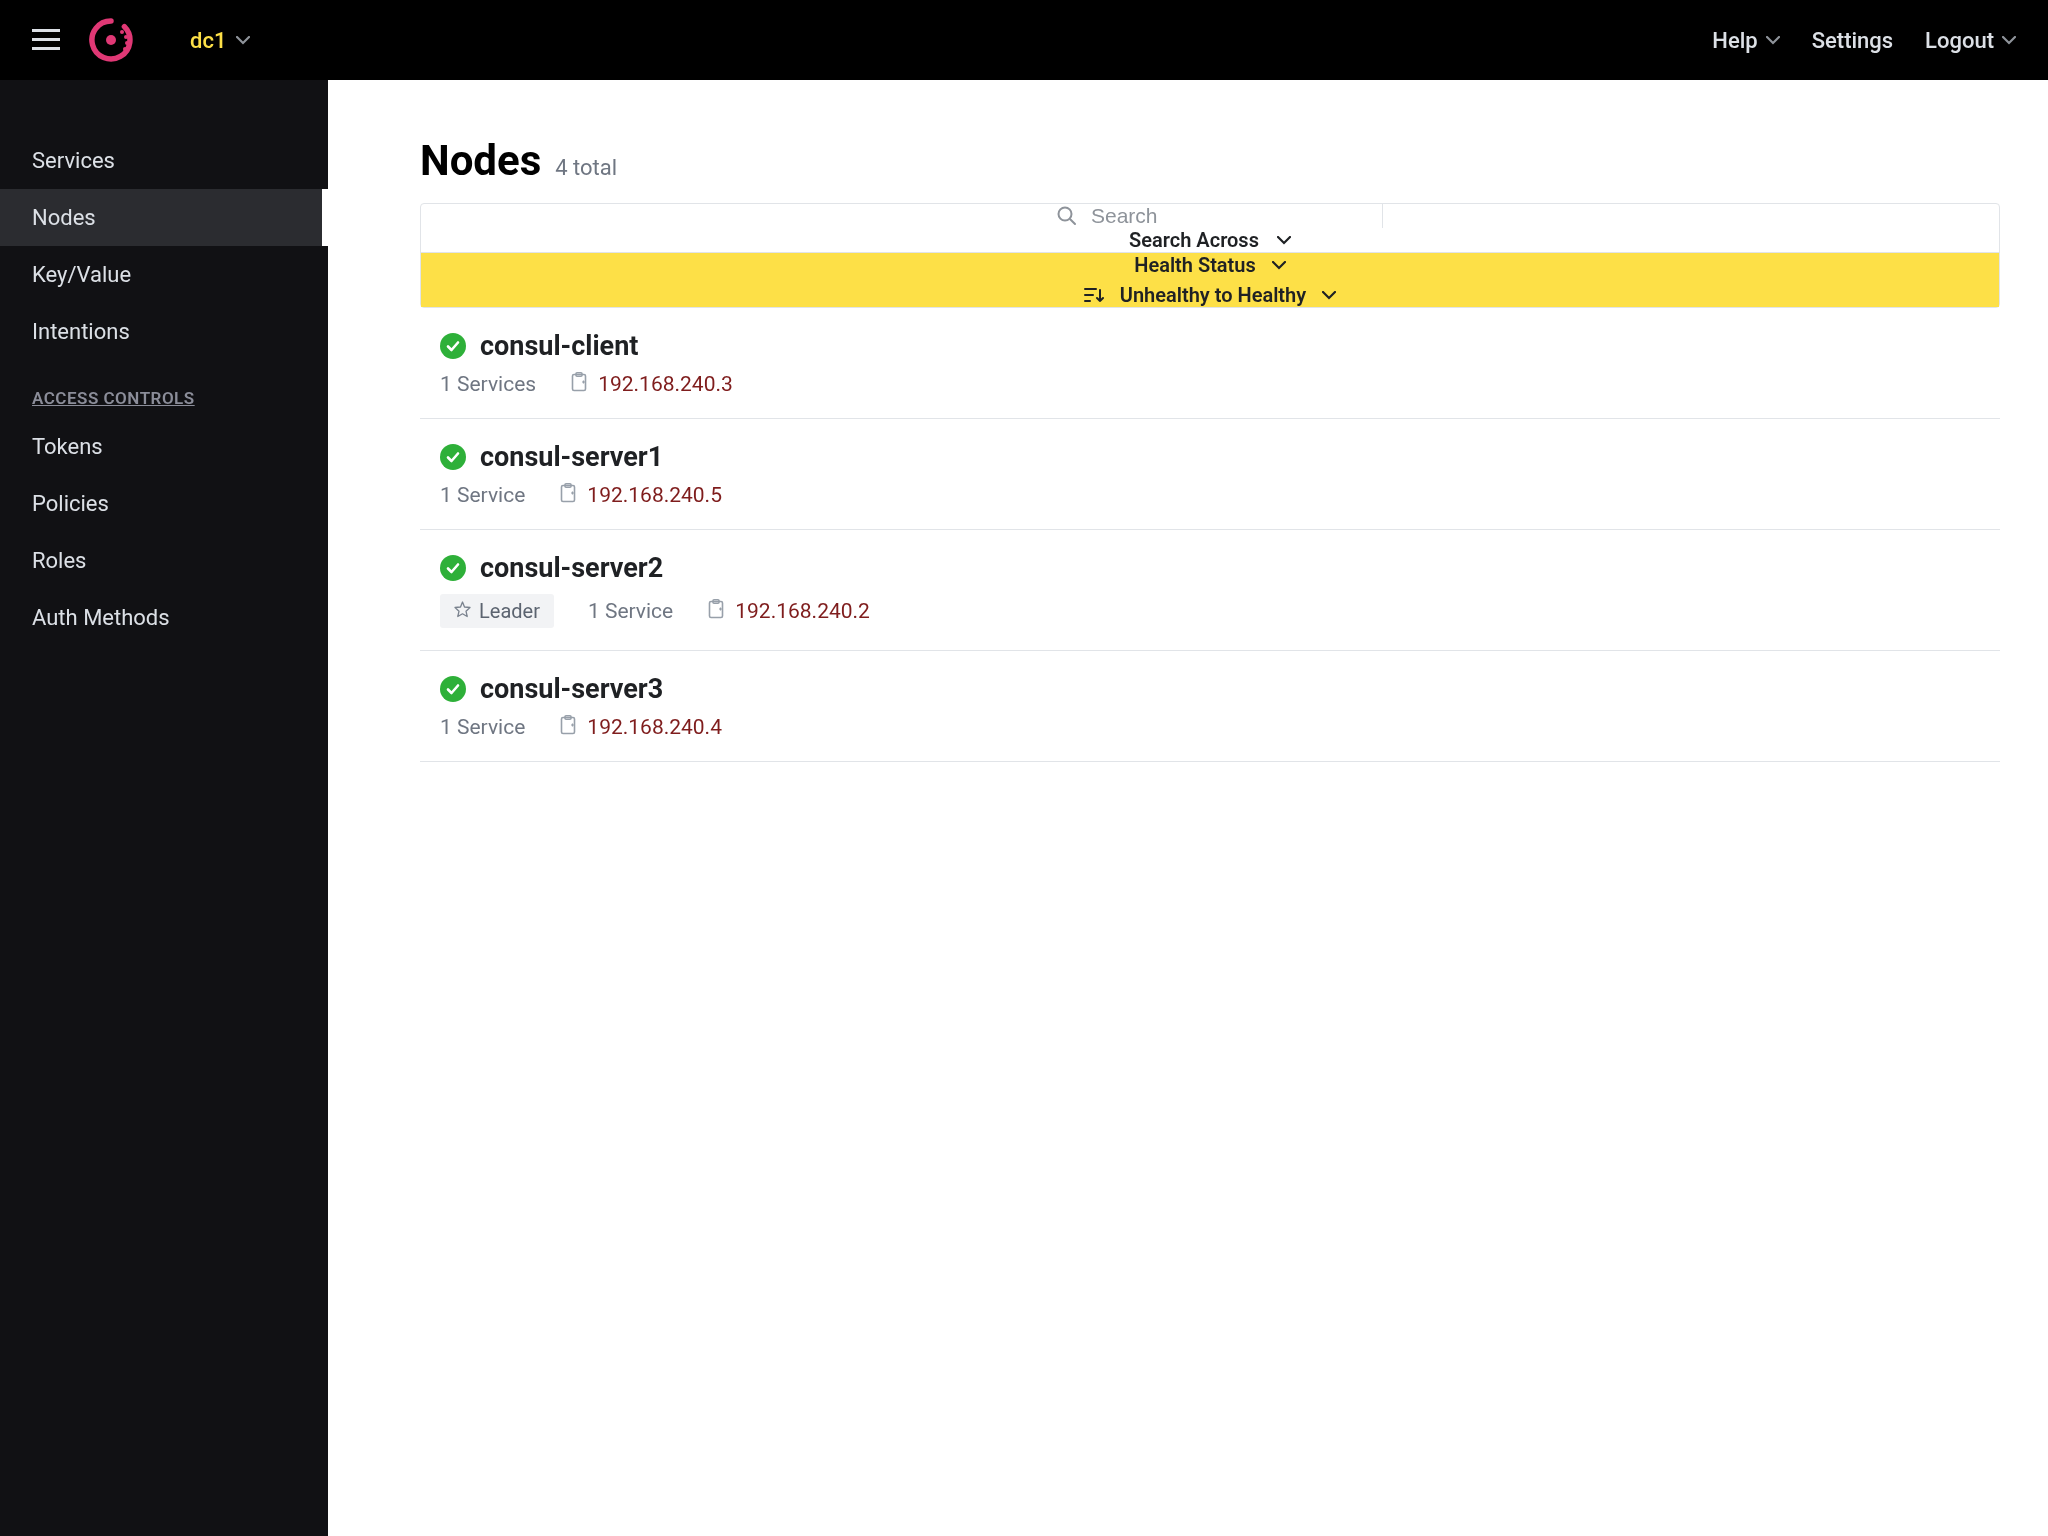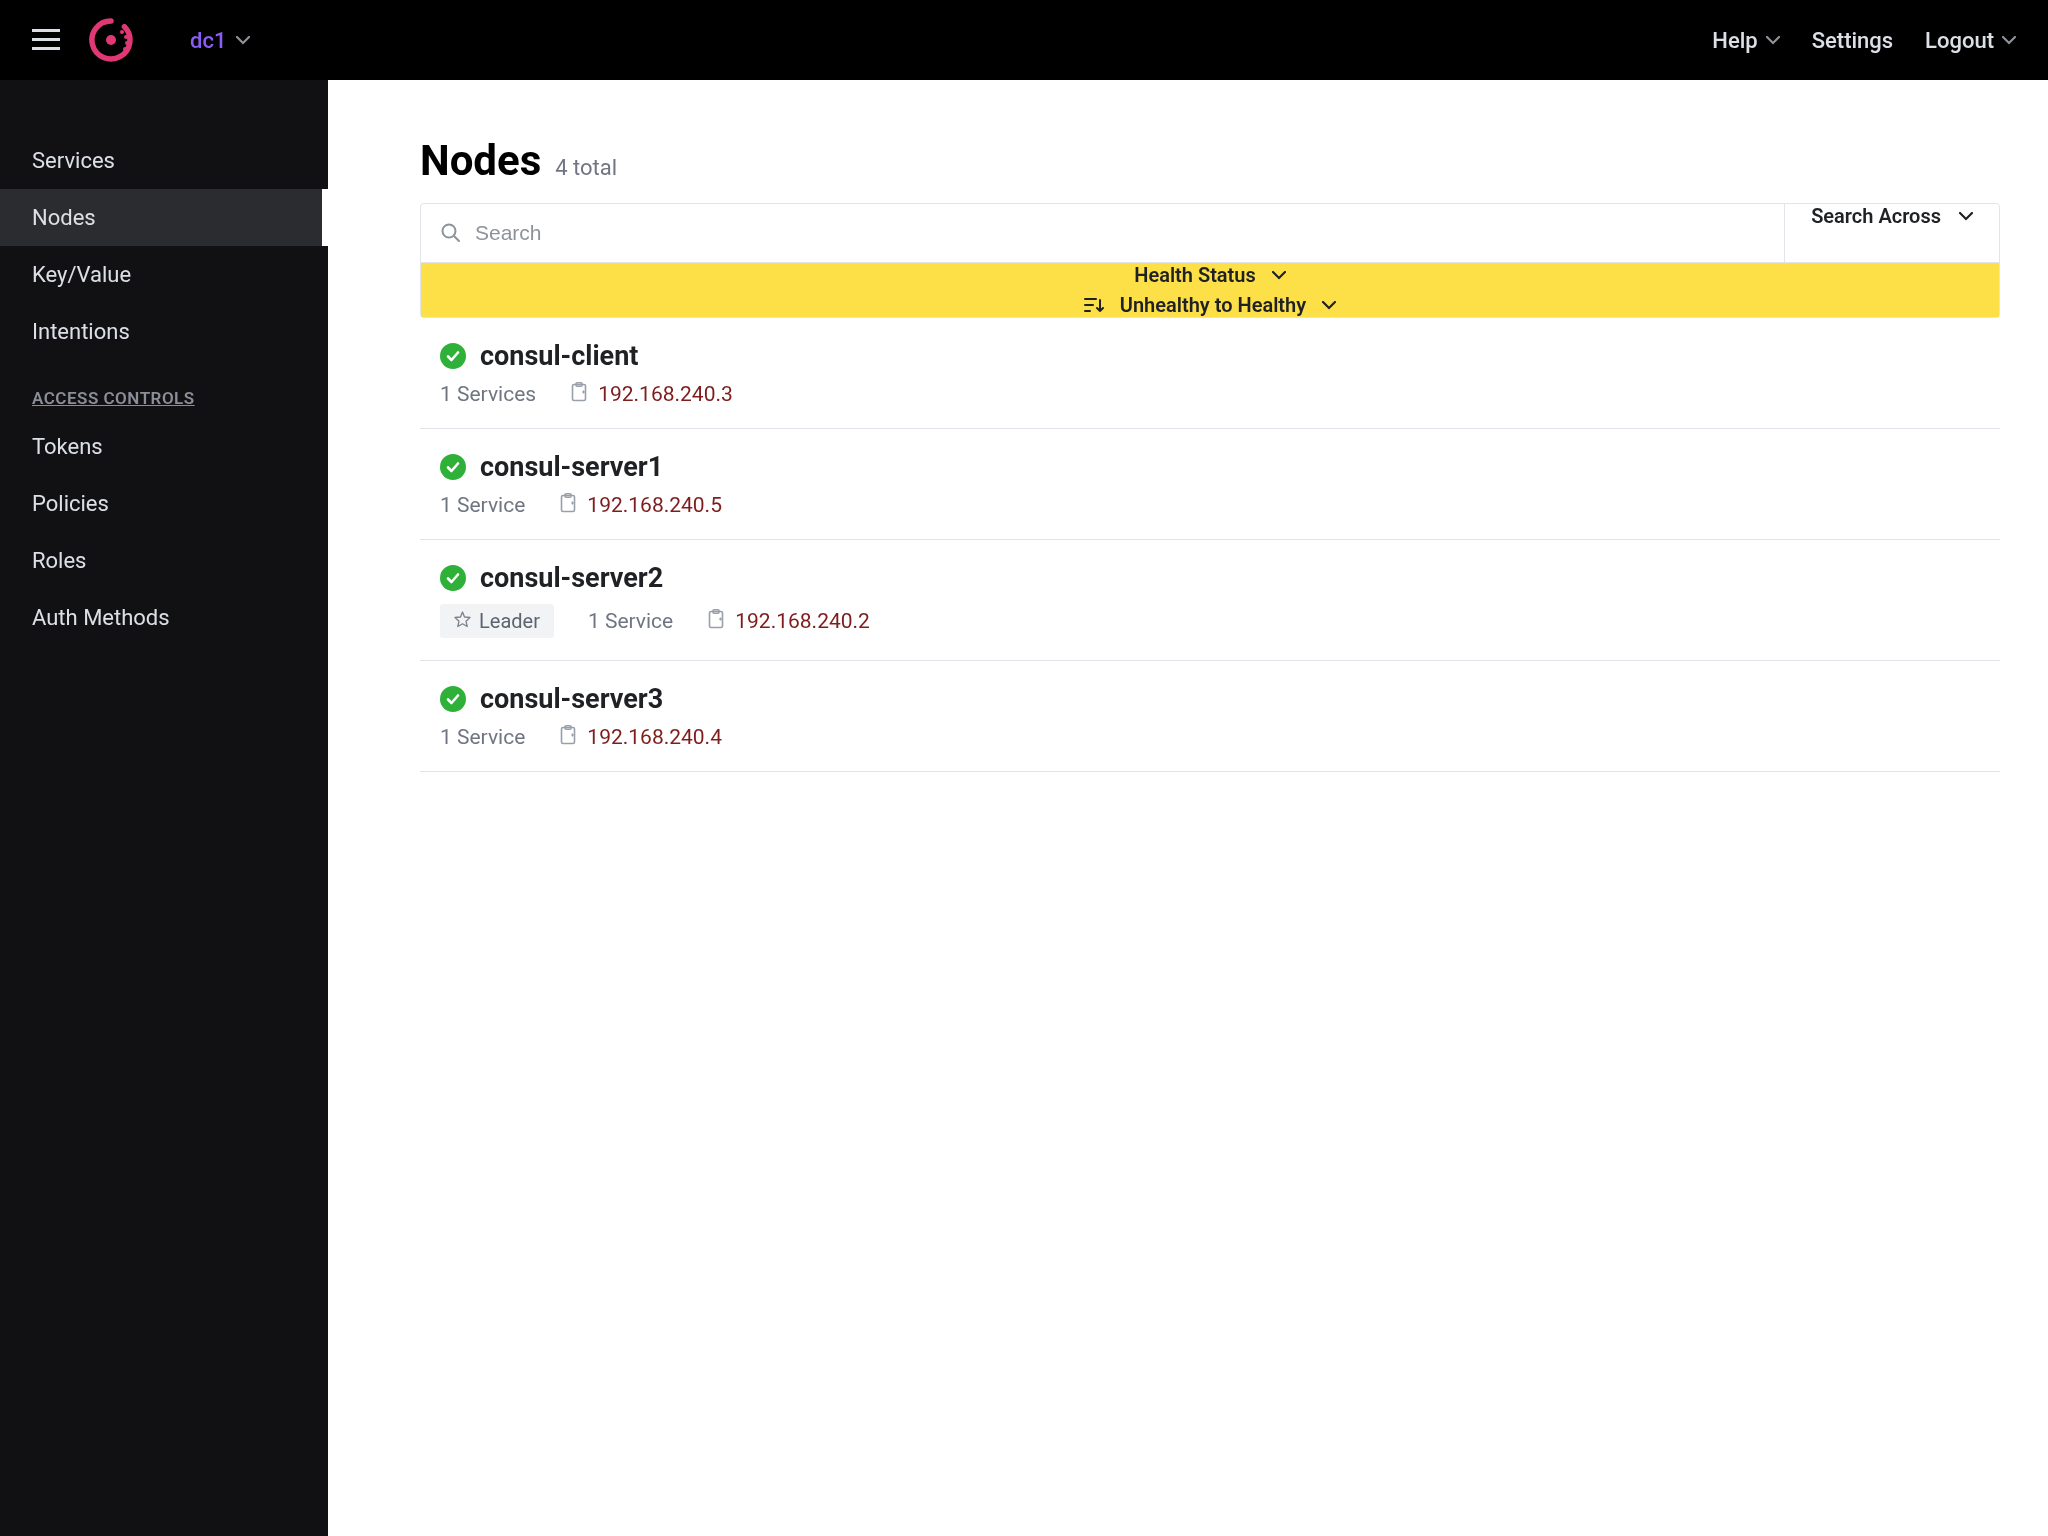--- a/index.html
+++ b/index.html
@@ -5,40 +5,40 @@
     * { margin: 0; padding: 0; box-sizing: border-box; }
     body { font-family: -apple-system, BlinkMacSystemFont, "Segoe UI", Roboto, Helvetica, Arial, sans-serif; background: #fff; color: #1f2124; width: 2048px; height: 1536px; overflow: hidden; }
     
     
     .header { background: #000; height: 80px; display: flex; align-items: center; padding: 0 32px; }
     .header-left { display: flex; align-items: center; gap: 28px; }
     .hamburger { cursor: pointer; }
     .hamburger svg { display: block; }
     .logo { display: flex; align-items: center; }
     .datacenter-selector { display: flex; align-items: center; gap: 10px; margin-left: 28px; cursor: pointer; }
-    .datacenter-label { color: #8b5cf6; font-size: 22px; font-weight: 500; }
+    .datacenter-label { color: #fde047; font-size: 22px; font-weight: 500; }
     .header-right { margin-left: auto; display: flex; align-items: center; gap: 32px; }
     .header-link { color: #dce0e6; font-size: 22px; font-weight: 500; cursor: pointer; display: flex; align-items: center; gap: 8px; }
     
     
     .sidebar { position: absolute; top: 80px; left: 0; width: 328px; bottom: 0; background: #111114; padding-top: 52px; }
     .sidebar-item { display: block; color: #dce0e6; font-size: 22px; padding: 12px 32px; cursor: pointer; line-height: 1.5; }
     .sidebar-item.active { background: #2b2c30; position: relative; }
     .sidebar-item.active::after { content: ""; position: absolute; right: 0; top: 0; bottom: 0; width: 6px; background: #fff; }
     .sidebar-section-label { color: #8b8d99; font-size: 17px; font-weight: 600; letter-spacing: 0.5px; padding: 28px 32px 10px; text-decoration: underline; }
     
     
     .main { position: absolute; left: 372px; right: 0; top: 80px; bottom: 0; padding: 56px 48px 0; }
     .page-title-row { display: flex; align-items: baseline; gap: 14px; margin-bottom: 18px; }
     .page-title { font-size: 42px; font-weight: 700; color: #000; }
     .page-subtitle { font-size: 22px; color: #6f7682; }
     
     
     .filter-container { border: 1px solid #e1e4e8; border-radius: 4px; }
-    .search-row { display: flex; align-items: flex-start; border-bottom: 1px solid #e1e4e8; }
+    .search-row { display: flex; align-items: center; border-bottom: 1px solid #e1e4e8; flex-direction: column; }
     .search-box { flex: 1; display: flex; align-items: center; padding: 0 20px; gap: 14px; border-right: 1px solid #e1e4e8; height: 58px; }
     .search-input { border: none; outline: none; font-size: 21px; flex: 1; color: #1f2124; }
     .search-input::placeholder { color: #8e939a; }
     .search-across { display: flex; align-items: center; gap: 18px; padding: 0 26px; cursor: pointer; font-size: 20px; font-weight: 600; color: #1f2124; }
     .filter-row { display: flex; align-items: center; justify-content: space-between; padding: 0 34px; height: 54px; background: #fde047; flex-direction: column; }
     .filter-left, .filter-right { display: flex; align-items: center; gap: 16px; cursor: pointer; }
     .filter-label { font-size: 20px; font-weight: 600; color: #1f2124; }
     
     
     .node-list { }

